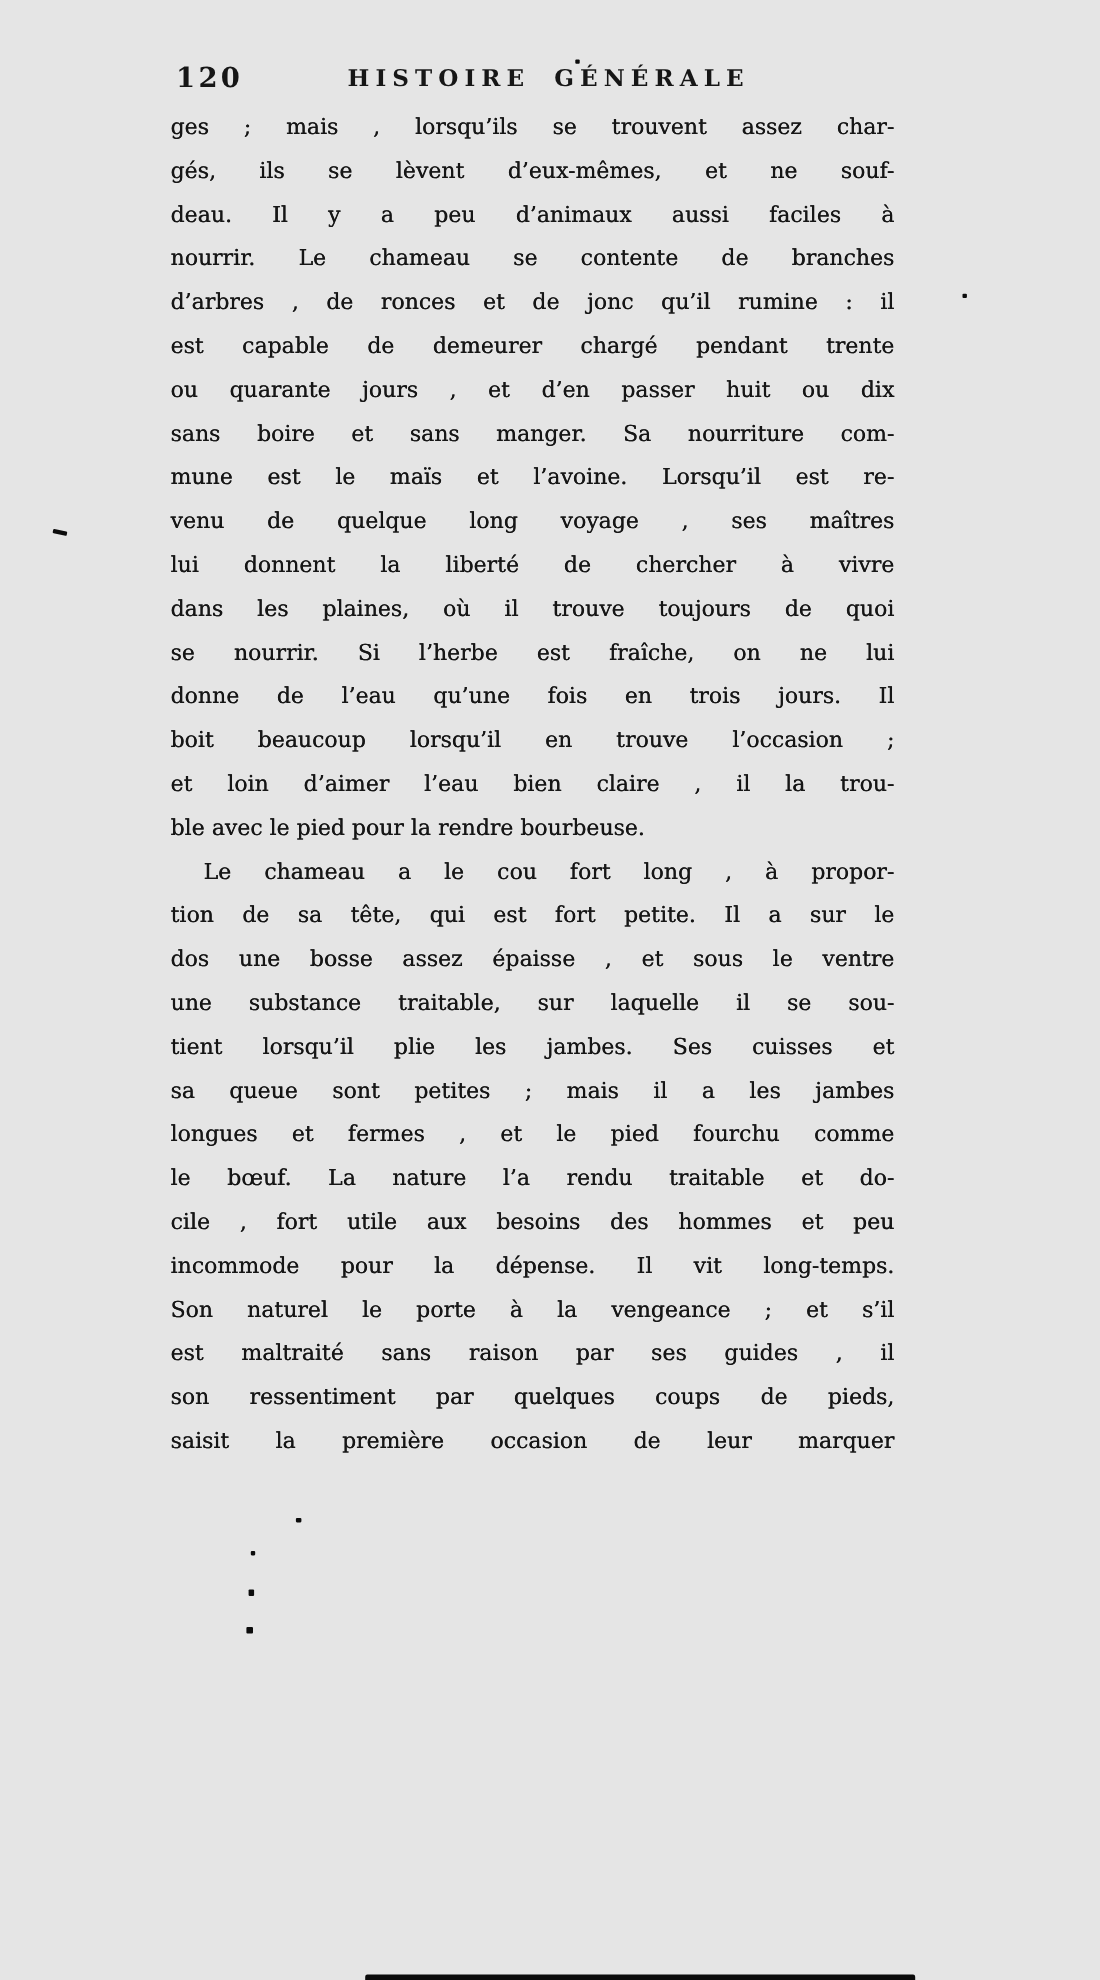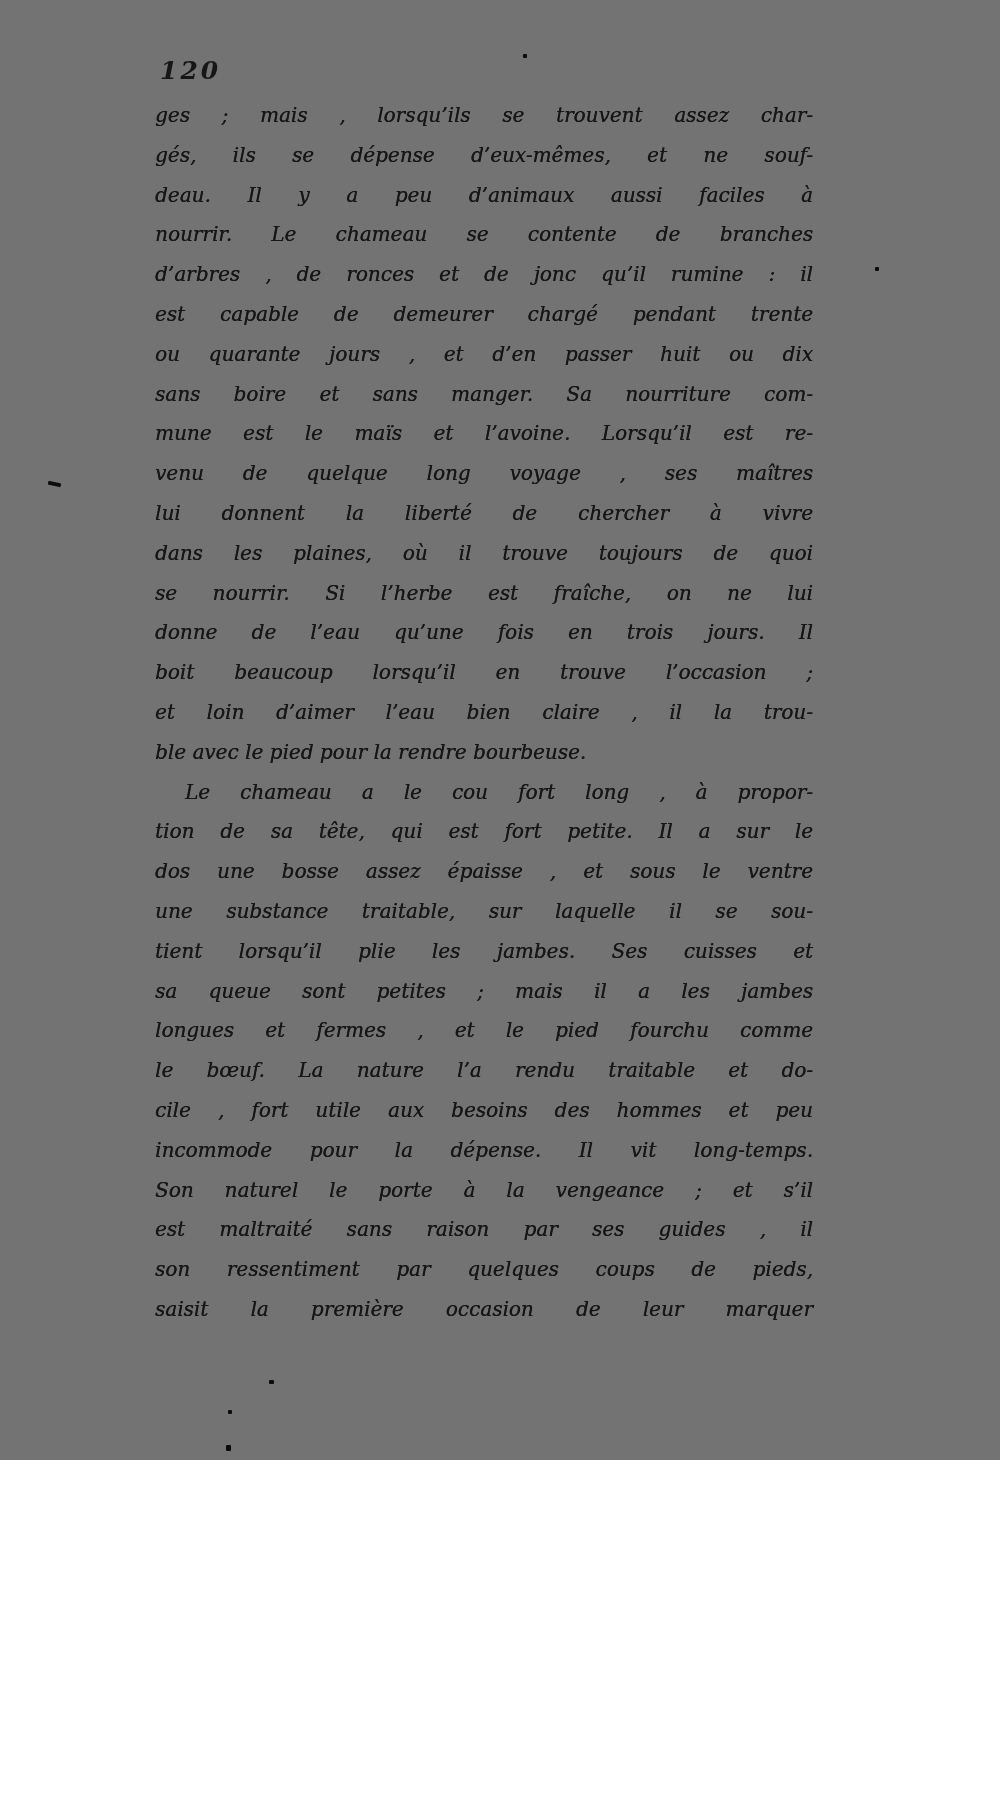--- a/index.html
+++ b/index.html
@@ -3,26 +3,25 @@
 <meta charset="utf-8">
 <style>
   html, body {
     margin: 0;
     padding: 0;
     background: #ffffff;
   }
   .page {
     position: relative;
     width: 1000px;
-    height: 1460px;
-    background: #737373;
+    height: 1800px;
+    background: #e5e5e5;
     overflow: hidden;
     font-family: "DejaVu Serif", "Liberation Serif", serif;
     color: #161616;
-    font-style: italic;
   }
   .header {
     position: absolute;
     top: 54px;
     left: 0;
     width: 1000px;
     height: 34px;
   }
   .page-number {
     position: absolute;
@@ -78,26 +77,27 @@
     border-radius: 2px 2px 0 0;
   }
 </style>
 </head>
 <body>
 
 <div class="page">
 
   <div class="header">
     <div class="page-number">120</div>
+    <div class="running-title">HISTOIRE GÉNÉRALE</div>
   </div>
 
   <div class="body-text">
       <div class="paragraph">
         <div class="line">ges ; mais , lorsqu’ils se trouvent assez char-</div>
-        <div class="line">gés, ils se dépense d’eux-mêmes, et ne souf-</div>
+        <div class="line">gés, ils se lèvent d’eux-mêmes, et ne souf-</div>
         <div class="line">deau. Il y a peu d’animaux aussi faciles à</div>
         <div class="line">nourrir. Le chameau se contente de branches</div>
         <div class="line">d’arbres , de ronces et de jonc qu’il rumine : il</div>
         <div class="line">est capable de demeurer chargé pendant trente</div>
         <div class="line">ou quarante jours , et d’en passer huit ou dix</div>
         <div class="line">sans boire et sans manger. Sa nourriture com-</div>
         <div class="line">mune est le maïs et l’avoine. Lorsqu’il est re-</div>
         <div class="line">venu de quelque long voyage , ses maîtres</div>
         <div class="line">lui donnent la liberté de chercher à vivre</div>
         <div class="line">dans les plaines, où il trouve toujours de quoi</div>

